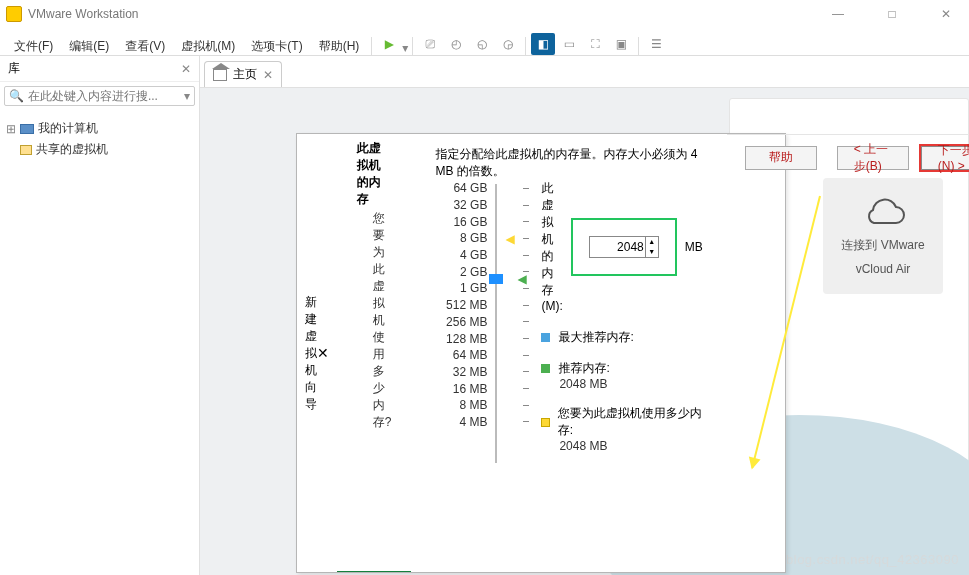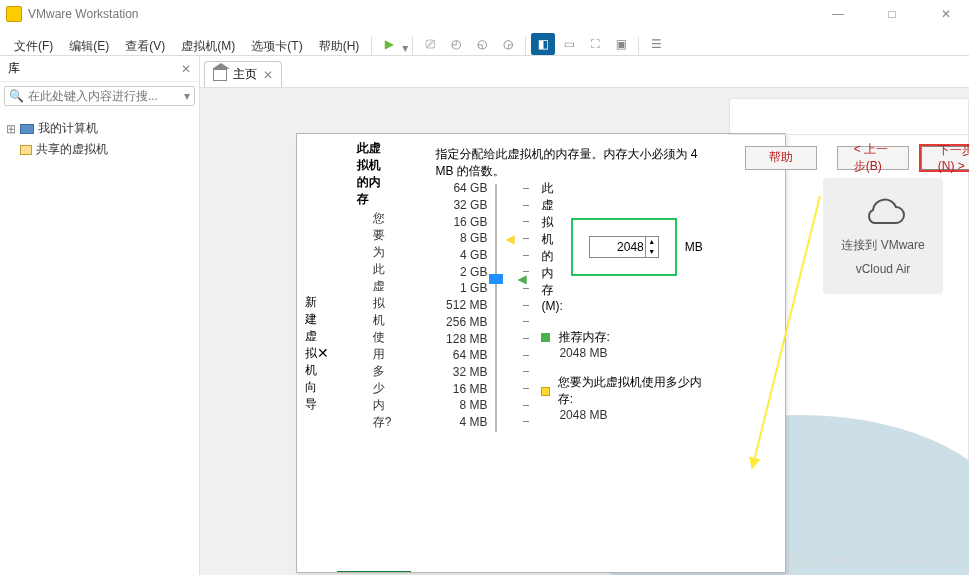--- a/index.html
+++ b/index.html
@@ -269,20 +269,24 @@
               <span class="spin">
                   <div>▲</div>
                   <div>▼</div>
                 </span>
             </span>
           </span>
           <span>MB</span>
         </div>
         <div class="rec-block">
           <div class="rec-item">
+            <div class="rec-head">
+                <span class="sq sq-b"></span>
+                <span>最大推荐内存:</span>
+              </div>
           </div>
           <div class="rec-item">
             <div class="rec-head">
                 <span class="sq sq-g"></span>
                 <span>推荐内存:</span>
               </div>
             <div class="rec-val">2048 MB</div>
           </div>
           <div class="rec-item">
             <div class="rec-head">

